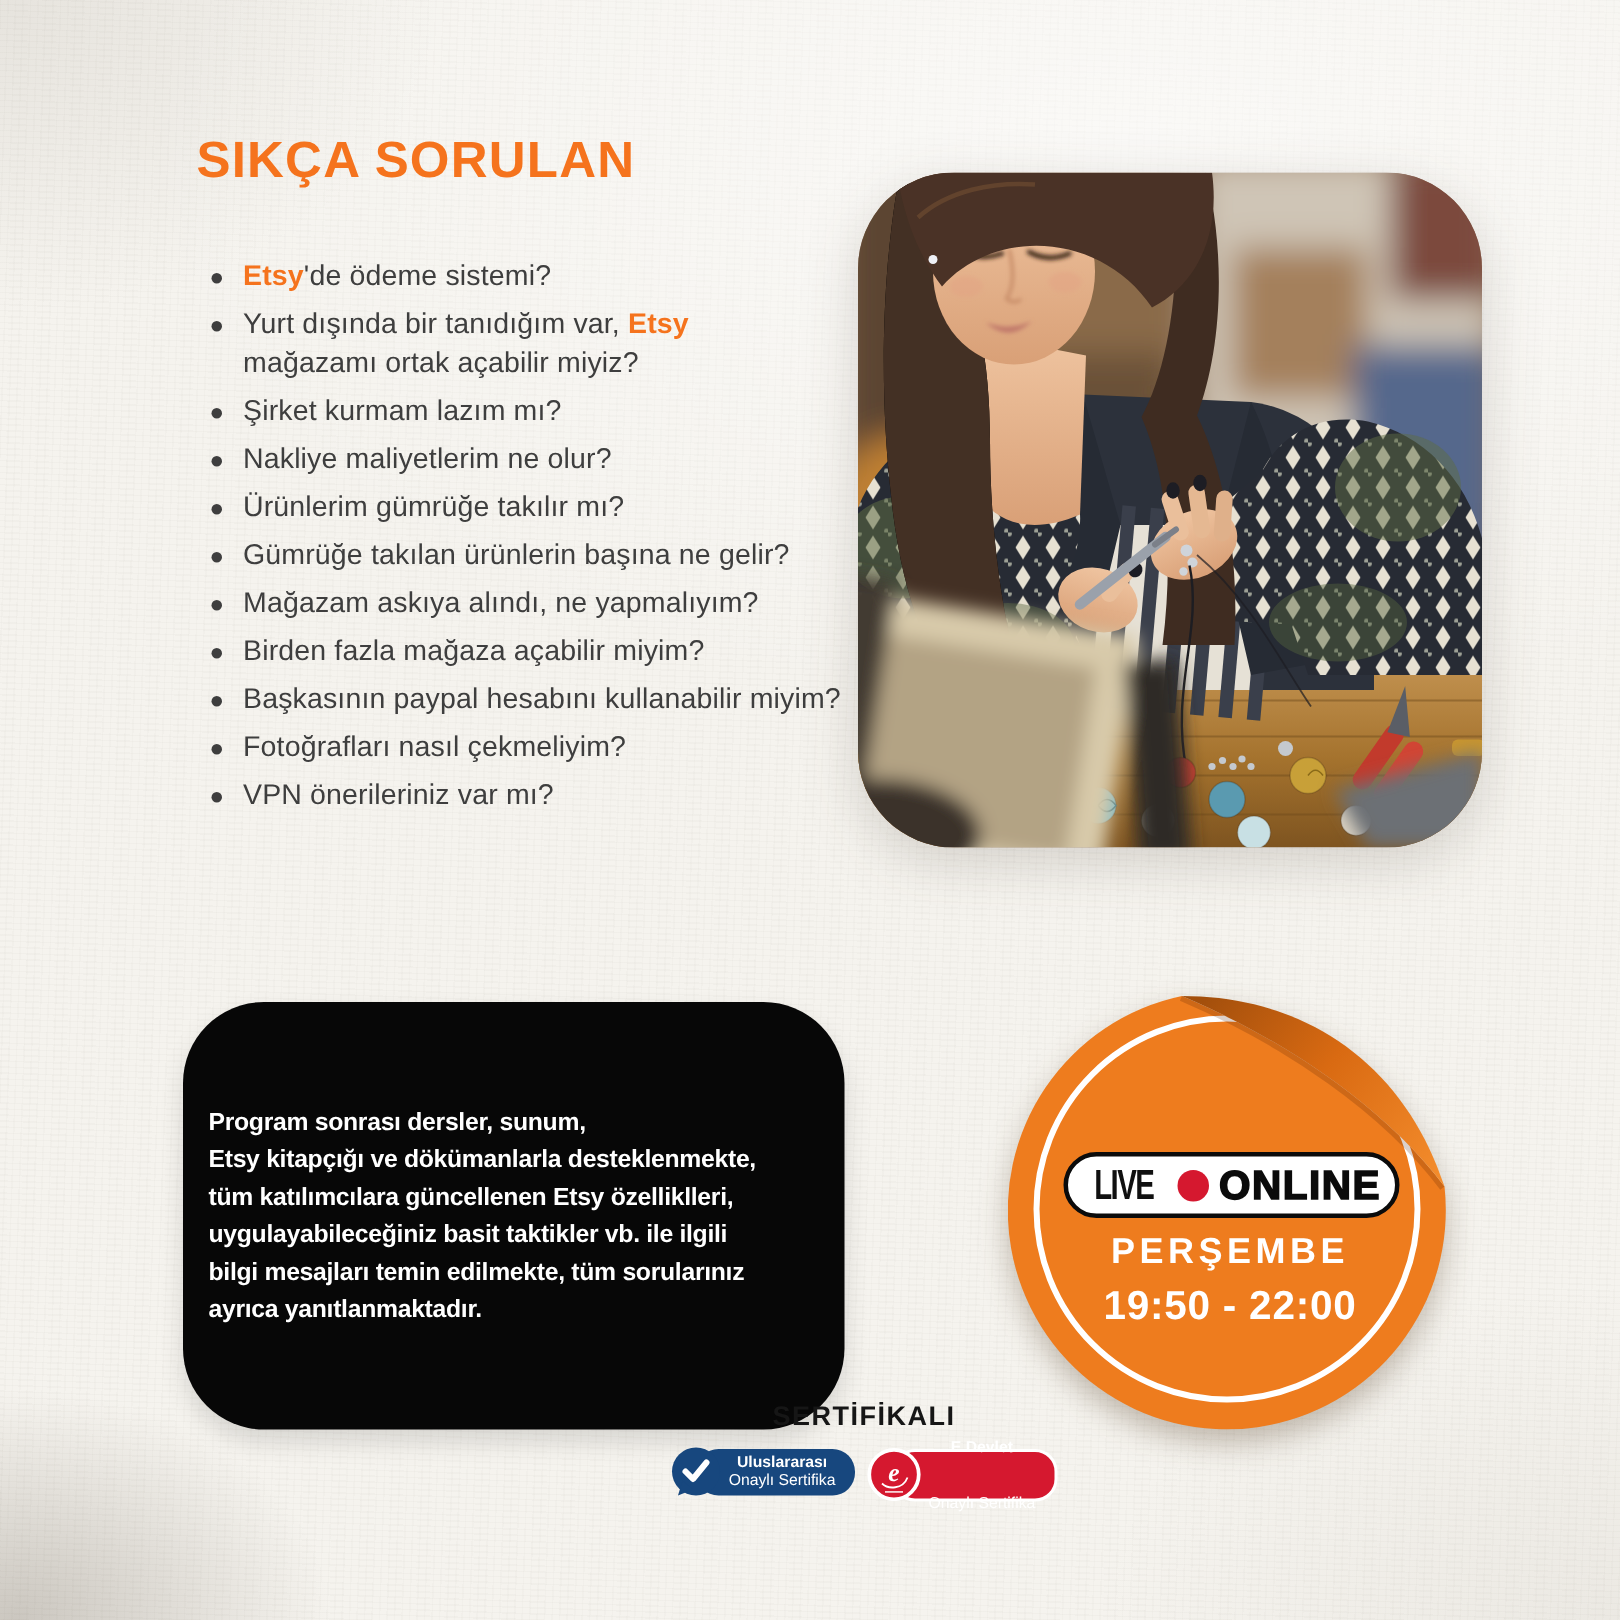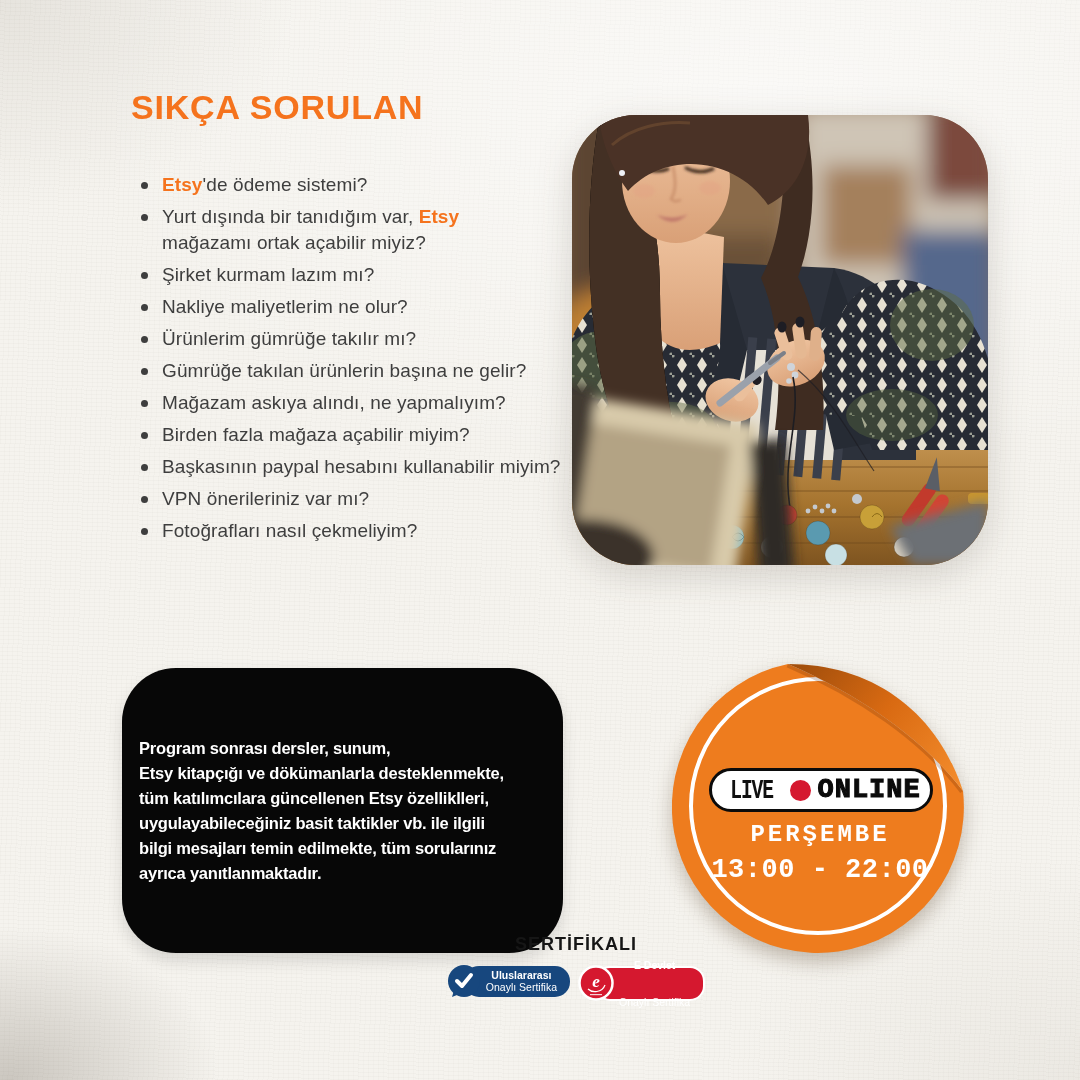--- a/index.html
+++ b/index.html
@@ -22,21 +22,21 @@
   .faq-list li{position:relative;padding-left:25px;margin-bottom:6px;}
   .faq-list li::before{content:"";position:absolute;left:4px;top:10px;width:7px;height:7px;border-radius:50%;background:#3e3e3e;}
   .faq-list .accent{color:#f5731d;font-weight:700;}
   
   .photo{position:absolute;left:572px;top:115px;width:416px;height:450px;border-radius:64px;overflow:hidden;filter:drop-shadow(0 10px 18px rgba(60,50,40,.18));}
   .photo svg{display:block;width:100%;height:100%;}
   
   .info-box{position:absolute;left:122px;top:668px;width:441px;height:285px;background:#070707;border-radius:54px;display:flex;align-items:center;box-sizing:border-box;padding:0 12px 0 17px;box-shadow:0 8px 16px rgba(0,0,0,.12);}
   .info-box-text{color:#fff;font-size:16.5px;font-weight:700;line-height:25px;letter-spacing:-.2px;white-space:pre-line;}
   
-  .sticker{position:absolute;left:672px;top:656px;width:296px;height:306px;font-family:Liberation Mono, monospace;}
+  .sticker{position:absolute;left:672px;top:656px;width:296px;height:306px;}
   .sticker>svg{position:absolute;inset:0;filter:drop-shadow(0 9px 10px rgba(70,45,20,.30));}
   .live-pill{position:absolute;left:37px;top:112px;width:224px;height:44px;background:#fff;border:3.5px solid #0b0b0b;border-radius:24px;box-sizing:border-box;display:flex;align-items:center;justify-content:center;gap:7px;}
   .live-word{font-weight:700;font-size:28px;color:#101010;transform:scaleX(.7);letter-spacing:-1.5px;}
   .rec-dot{width:21px;height:21px;border-radius:50%;background:#d5182f;flex:0 0 auto;}
   .online-word{font-weight:900;font-size:27px;color:#0b0b0b;letter-spacing:1px;-webkit-text-stroke:1.1px #0b0b0b;}
   .sticker-day{position:absolute;left:0;top:165px;width:100%;text-align:center;color:#fff;font-size:24px;font-weight:900;letter-spacing:3px;}
   .sticker-time{position:absolute;left:0;top:199px;width:100%;text-align:center;color:#fff;font-size:27px;font-weight:700;letter-spacing:.5px;}
   
   .cert{position:absolute;left:396px;top:934px;width:360px;text-align:center;}
   .cert-title{color:#161616;font-size:18px;font-weight:800;letter-spacing:1px;}
@@ -61,22 +61,22 @@
   <ul class="faq-list">
       <li><span class="accent">Etsy</span><span>'de ödeme sistemi?</span></li>
       <li><span>Yurt dışında bir tanıdığım var, </span><span class="accent">Etsy</span><br><span>mağazamı ortak açabilir miyiz?</span></li>
       <li><span>Şirket kurmam lazım mı?</span></li>
       <li><span>Nakliye maliyetlerim ne olur?</span></li>
       <li><span>Ürünlerim gümrüğe takılır mı?</span></li>
       <li><span>Gümrüğe takılan ürünlerin başına ne gelir?</span></li>
       <li><span>Mağazam askıya alındı, ne yapmalıyım?</span></li>
       <li><span>Birden fazla mağaza açabilir miyim?</span></li>
       <li><span>Başkasının paypal hesabını kullanabilir miyim?</span></li>
+      <li><span>Fotoğrafları nasıl çekmeliyim?</span></li>
       <li><span>VPN önerileriniz var mı?</span></li>
-      <li><span>Fotoğrafları nasıl çekmeliyim?</span></li>
     </ul>
 
   <div class="photo">
     <svg viewBox="0 0 416 450" preserveAspectRatio="none">
       <defs>
         <linearGradient id="wood" x1="0" y1="0" x2="0" y2="1">
           <stop offset="0" stop-color="#c1914f"></stop>
             <stop offset=".5" stop-color="#a5732e"></stop>
             <stop offset="1" stop-color="#7e5420"></stop>
         </linearGradient>
@@ -272,21 +272,21 @@
       <path d="M116 8 C186 38 252 83 291 135" fill="none" stroke="rgba(80,30,0,.35)" stroke-width="7" clip-path="url(#stickClip)" opacity=".6"></path>
 
       <path d="M116 8 C200 8 265 55 291 135 C252 83 186 38 116 8 Z" fill="url(#foldGrad)"></path>
     </svg>
     <div class="live-pill">
       <span class="live-word">LIVE</span>
       <span class="rec-dot"></span>
       <span class="online-word">ONLINE</span>
     </div>
     <div class="sticker-day">PERŞEMBE</div>
-    <div class="sticker-time">13:00 - 22:00</div>
+    <div class="sticker-time">19:50 - 22:00</div>
   </div>
 
   <div class="cert">
     <div class="cert-title">SERTİFİKALI</div>
     <div class="badges">
       <div class="badge">
         <svg class="badge-icon" width="34" height="38" viewBox="0 0 34 38">
           <circle cx="17" cy="17" r="16" fill="#17477e"></circle>
           <path d="M5 33 L8 23 L15 29 Z" fill="#17477e"></path>
           <path d="M10 17 L15 22 L24 11" fill="none" stroke="#ffffff" stroke-width="4" stroke-linecap="round" stroke-linejoin="round"></path>

